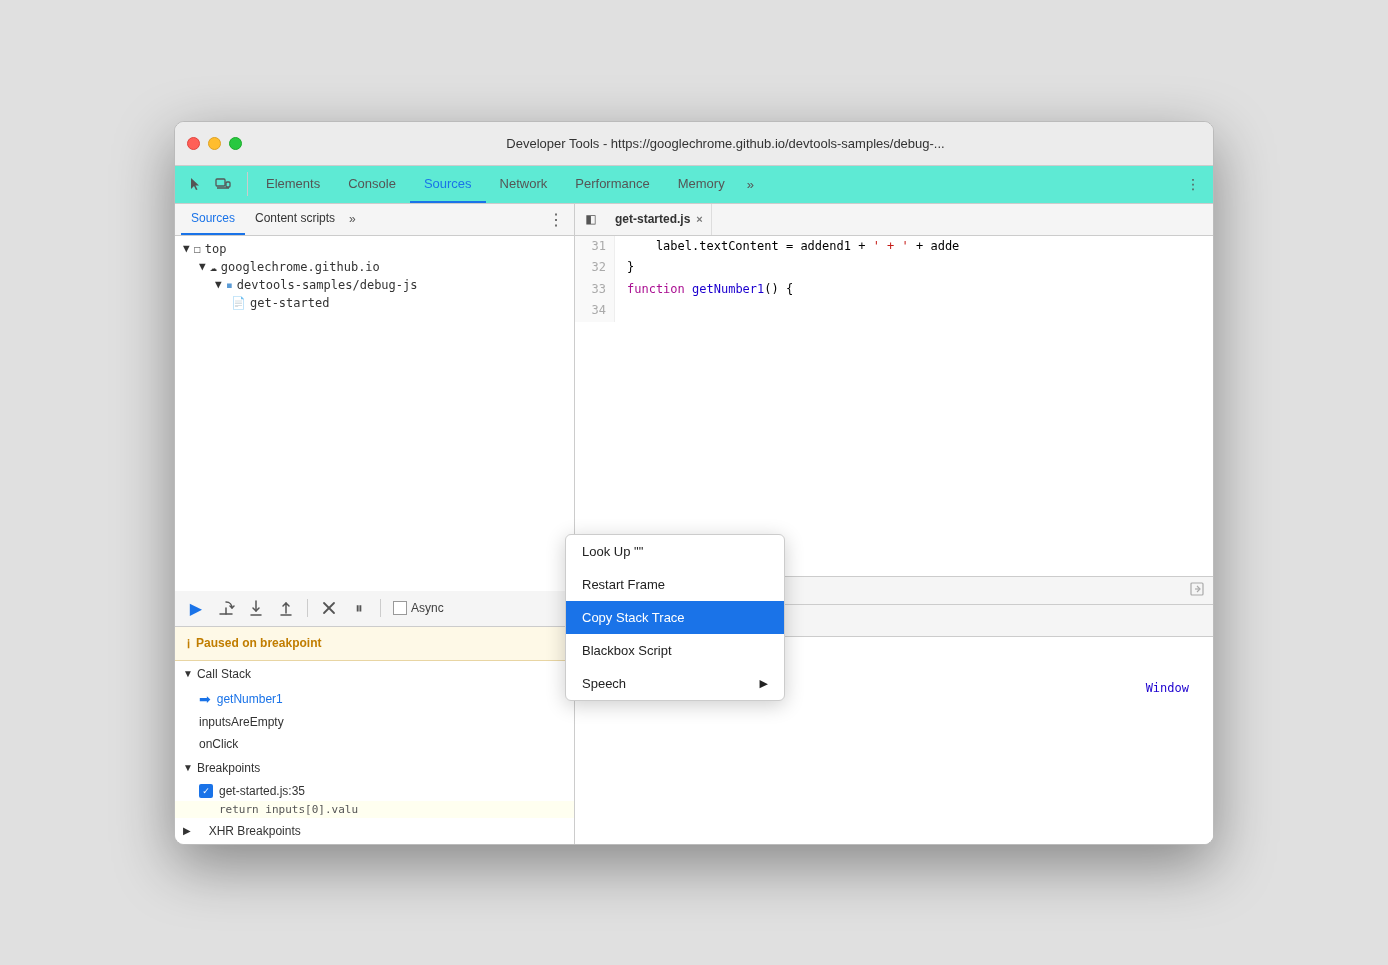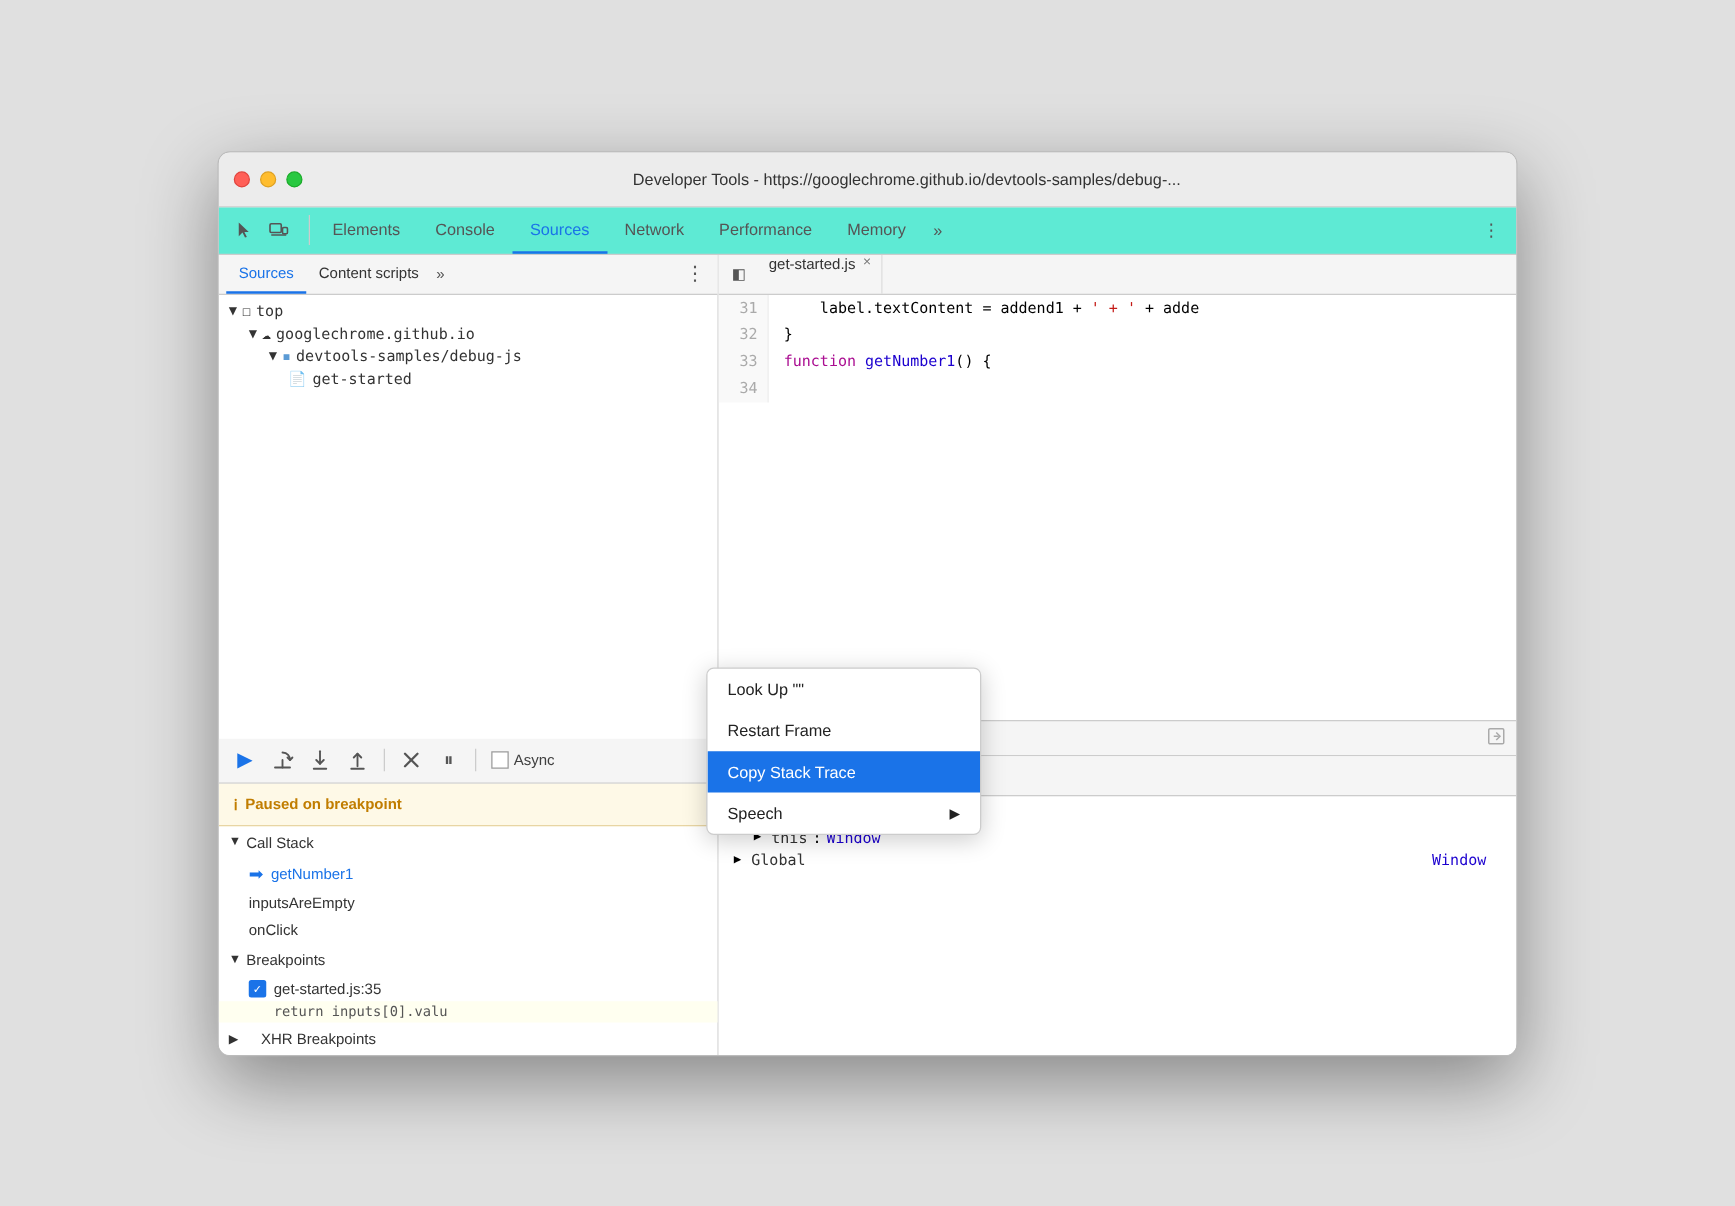--- a/index.html
+++ b/index.html
@@ -277,27 +277,29 @@
     .editor-tabs {
       display: flex;
       align-items: center;
       border-bottom: 1px solid #ccc;
       background: #f5f5f5;
       height: 32px;
       padding: 0 4px;
     }
     .editor-tab {
       display: flex;
+      align-items: center;
       padding: 0 8px;
       height: 100%;
       font-size: 12px;
       color: #333;
       cursor: pointer;
       gap: 6px;
       border-right: 1px solid #ddd;
+      font-weight: bold;
     }
     .editor-tab .close-x {
       font-size: 11px;
       color: #777;
     }
     .toggle-btn {
       width: 24px; height: 24px;
       display: flex; align-items: center; justify-content: center;
       font-size: 12px;
       color: #555;
@@ -661,19 +663,22 @@
       <div class="ctx-item">
         <span>Look Up ""</span>
       </div>
       <div class="ctx-item">
         <span>Restart Frame</span>
       </div>
       <div class="ctx-item active">
         <span>Copy Stack Trace</span>
       </div>
       <div class="ctx-item">
+        <span>Blackbox Script</span>
+      </div>
+      <div class="ctx-item">
         <span>Speech</span>
         <span class="submenu-arrow">▶</span>
       </div>
     </div>
 
   </div>
 </div>
 
 </body></html>

